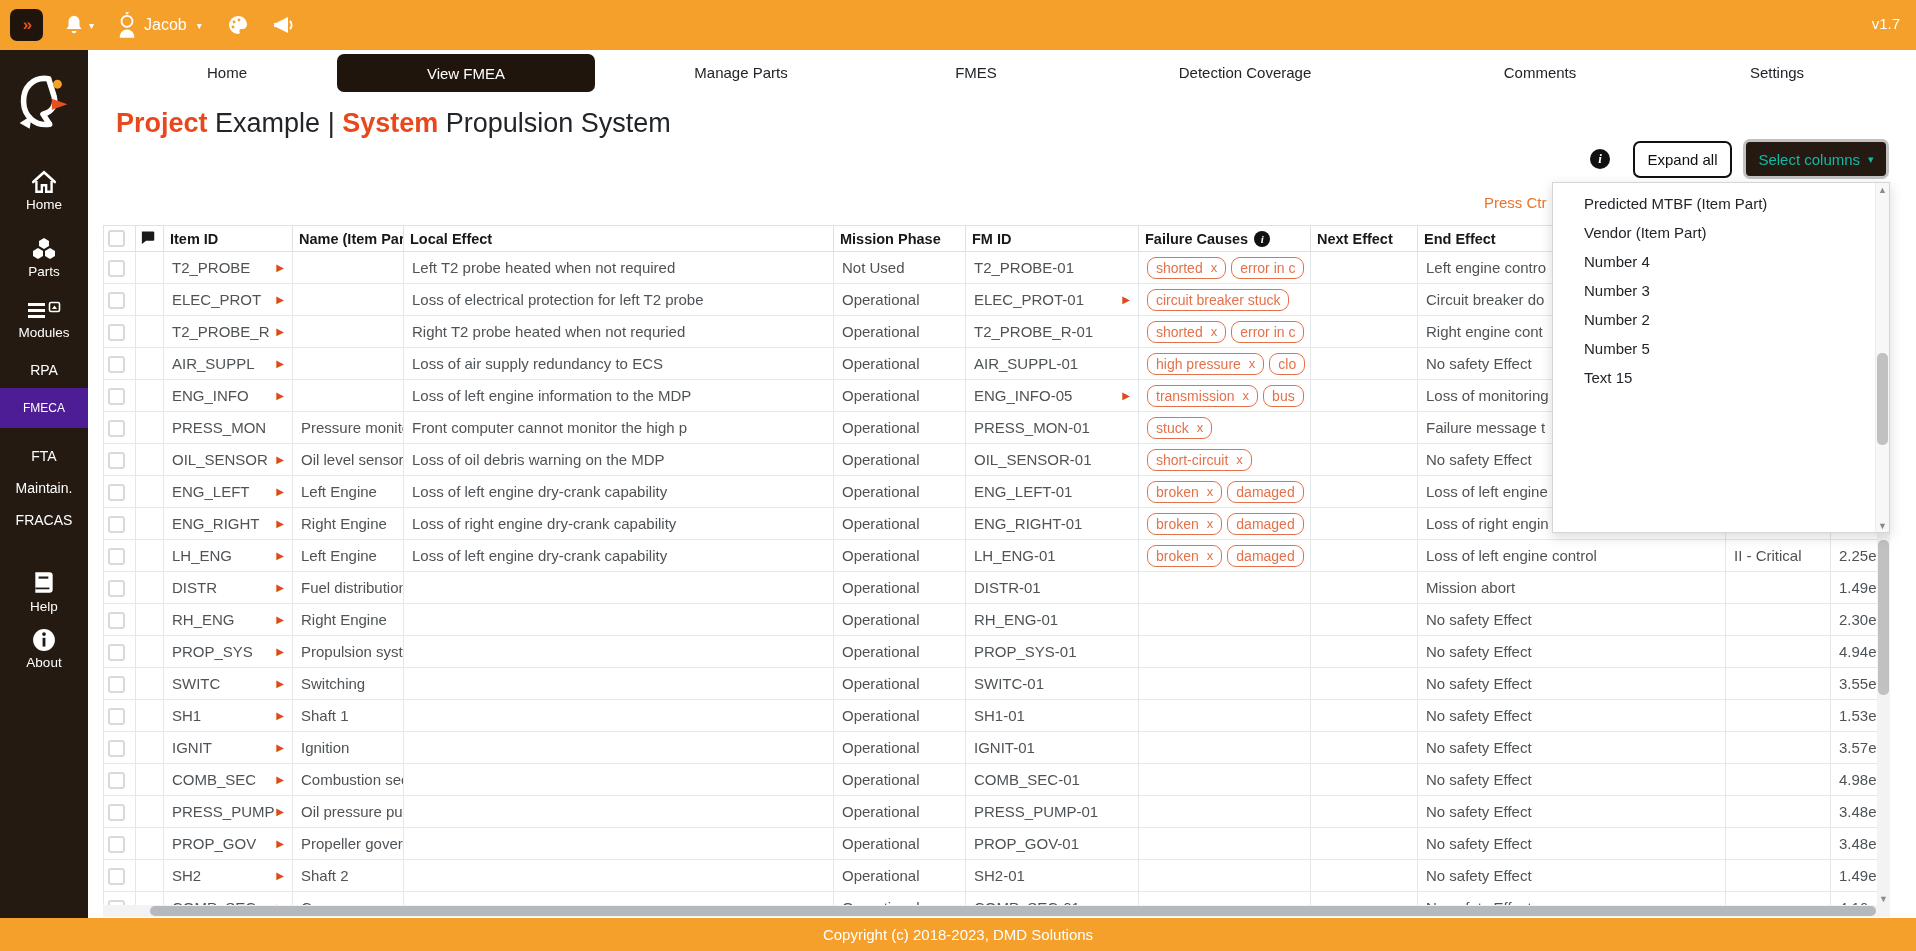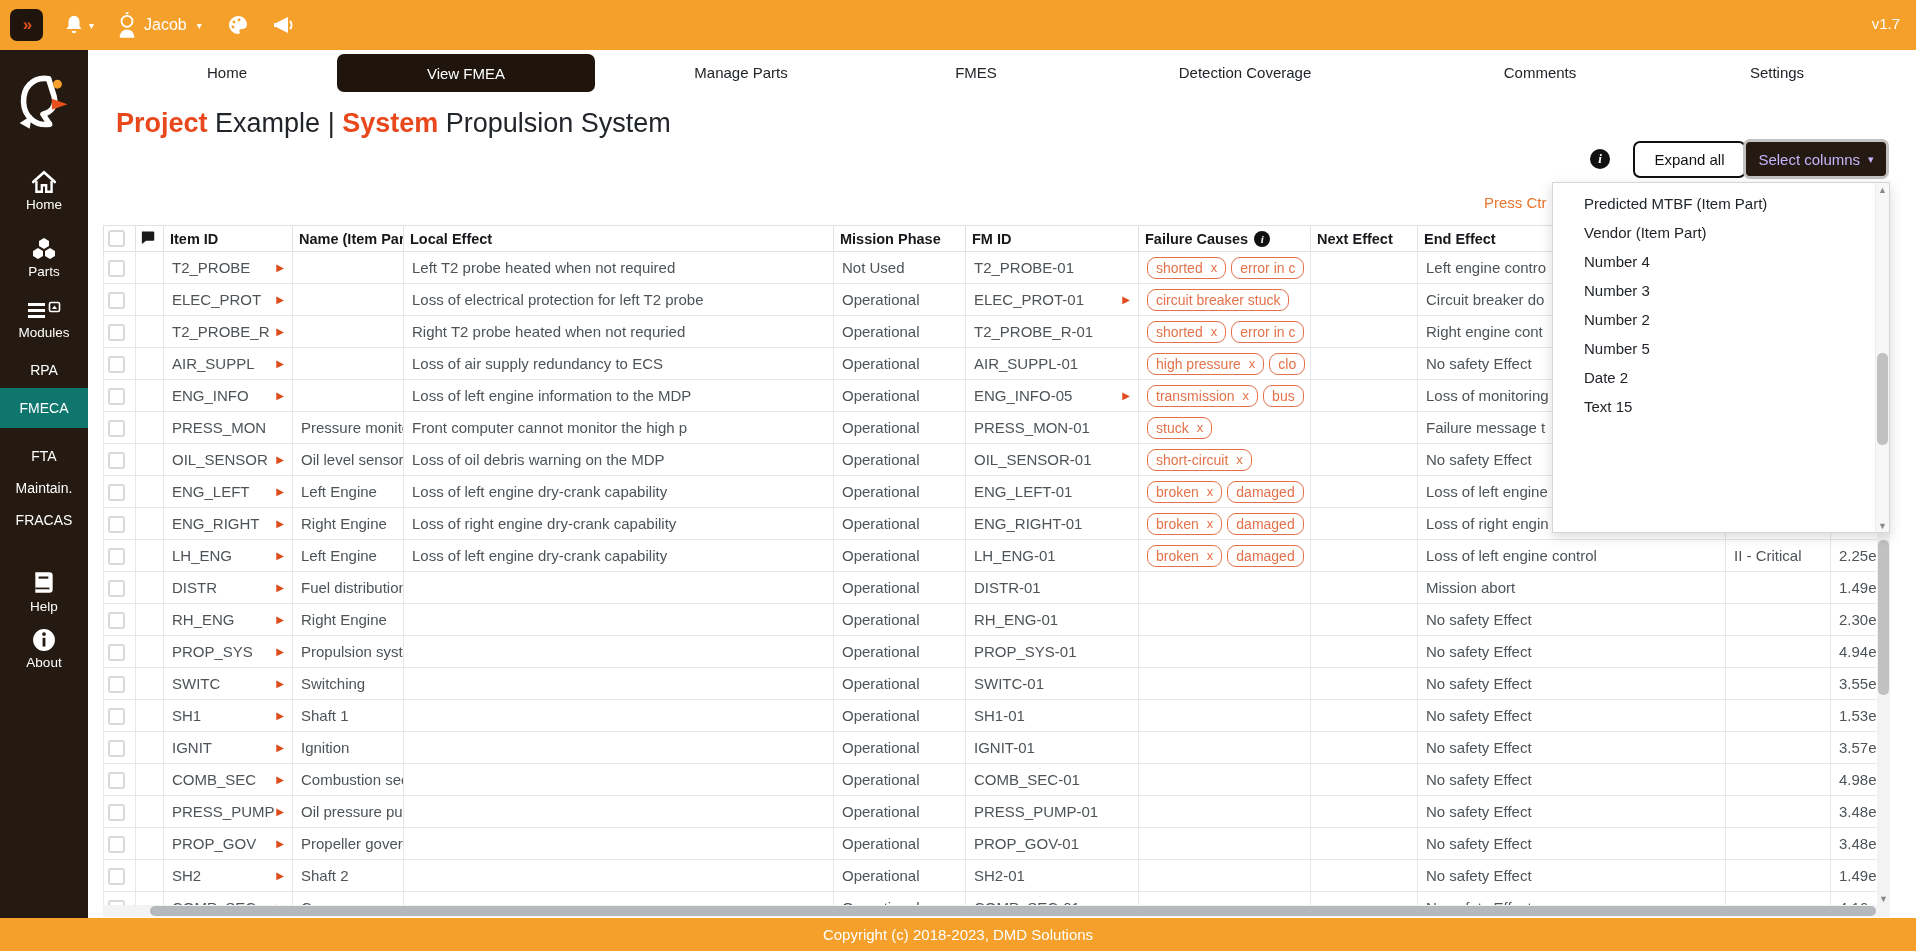--- a/index.html
+++ b/index.html
@@ -16,44 +16,44 @@
   .caret{font-size:10px;margin-left:4px;}
   .tb-user{display:flex;align-items:center;margin-left:22px;font-size:16px;gap:6px;}
   .version{position:absolute;right:16px;top:15px;font-size:15px;color:#fff;}
 
   
   .sidebar{position:absolute;left:0;top:50px;width:88px;height:868px;background:#241a11;color:#fff;}
   .sb-item{position:absolute;left:0;width:88px;text-align:center;font-size:13.5px;}
   .sb-item svg{display:block;margin:0 auto 3px auto;}
   .sb-label{display:block;}
   .sb-text{position:absolute;left:0;width:88px;text-align:center;font-size:14px;}
-  .sb-active{position:absolute;left:0;width:88px;height:40px;background:#0f766e;
-             display:flex;align-items:center;justify-content:center;font-size:14px;}
+  .sb-active{position:absolute;left:0;width:88px;height:40px;background:#4c1d95;
+             display:flex;align-items:center;justify-content:center;font-size:12px;}
   .logo{position:absolute;left:14px;top:22px;}
 
   
   .navtabs{position:absolute;left:88px;top:50px;width:1828px;height:45px;background:#fff;}
   .tab{position:absolute;top:14px;transform:translateX(-50%);font-size:15px;color:#212529;
        white-space:nowrap;cursor:pointer;}
   .tab-active{position:absolute;left:249px;top:4px;width:258px;height:38px;background:#1f150c;
        border-radius:7px;color:#fff;display:flex;align-items:center;justify-content:center;
        font-size:15px;cursor:pointer;}
 
   
   .page-title{position:absolute;left:116px;top:108px;font-size:27px;color:#212529;white-space:nowrap;}
   .page-title .accent{color:#e8481c;font-weight:bold;}
   .info-dot{width:20px;height:20px;border-radius:50%;background:#111;color:#fff;
        display:inline-flex;align-items:center;justify-content:center;
        font:italic bold 13px "Liberation Serif",serif;}
   .toolbar-info{position:absolute;left:1590px;top:149px;}
-  .btn-expand{position:absolute;left:1633px;top:141px;width:113px;height:37px;background:#fff;
+  .btn-expand{position:absolute;left:1633px;top:141px;width:99px;height:37px;background:#fff;
        border:2px solid #101010;border-radius:7px;color:#101010;font-size:15px;
        display:flex;align-items:center;justify-content:center;box-sizing:border-box;cursor:pointer;}
   .btn-select{position:absolute;left:1743px;top:139px;width:146px;height:40px;background:#241a11;
-       border:3px solid #c2c2c2;border-radius:7px;color:#c4b5fd;font-size:15px;gap:8px;
+       border:3px solid #c2c2c2;border-radius:7px;color:#14b8a6;font-size:15px;gap:8px;
        display:flex;align-items:center;justify-content:center;box-sizing:border-box;cursor:pointer;}
   .press-hint{position:absolute;left:1484px;top:194px;font-size:15px;color:#e8742c;white-space:nowrap;}
 
   
   .table-wrap{position:absolute;left:103px;top:225px;width:1787px;height:681px;overflow:hidden;}
   table{border-collapse:collapse;table-layout:fixed;width:1787px;}
   th{border:1px solid #dee2e6;height:25px;font-weight:bold;color:#16181b;text-align:left;
      padding:0 6px;font-size:14.5px;white-space:nowrap;overflow:hidden;}
   td{border:1px solid #e4e8eb;height:31px;color:#4e5357;padding:0 8px;font-size:15px;
      white-space:nowrap;overflow:hidden;}
@@ -860,21 +860,20 @@
   </div>
 
   <div class="dropdown">
     <div class="dd-list" id="dd-list">
         <div class="dd-item">Predicted MTBF (Item Part)</div>
         <div class="dd-item">Vendor (Item Part)</div>
         <div class="dd-item">Number 4</div>
         <div class="dd-item">Number 3</div>
         <div class="dd-item">Number 2</div>
         <div class="dd-item">Number 5</div>
-        <div class="dd-item">Date 2</div>
         <div class="dd-item">Text 15</div>
       </div>
     <div class="dd-scroll">
       <span class="vs-arrow" style="top:0">▲</span>
       <span class="dd-thumb"></span>
       <span class="vs-arrow" style="bottom:0">▼</span>
     </div>
   </div>
 
   <div class="footer">

